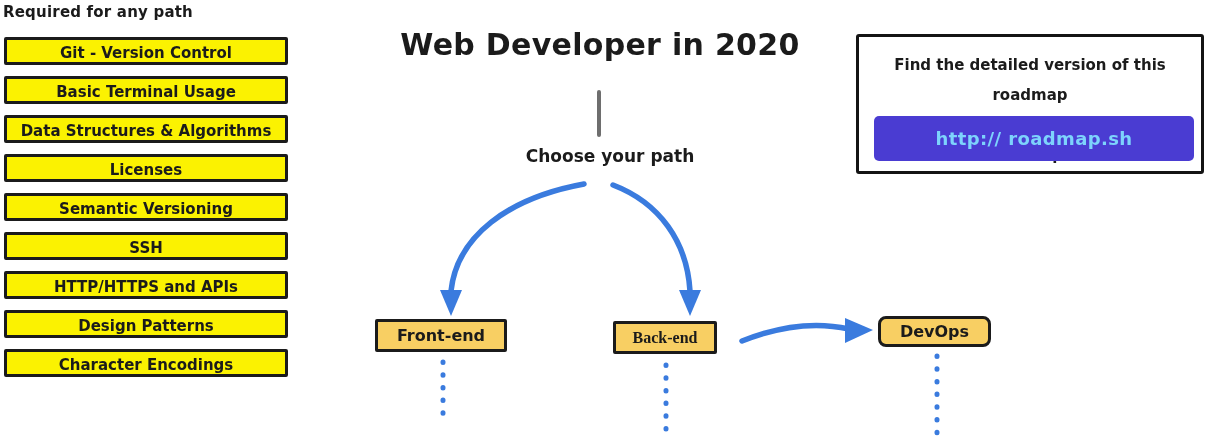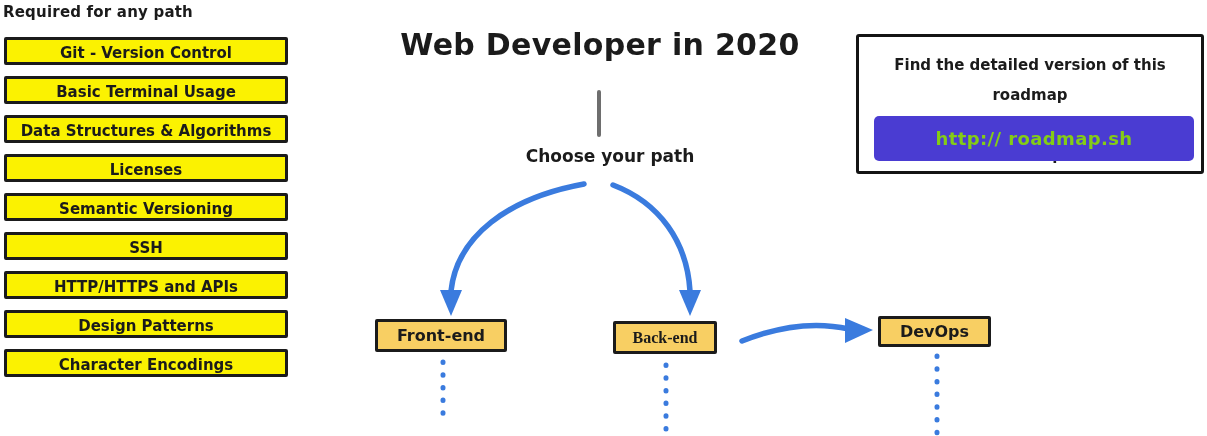--- a/index.html
+++ b/index.html
@@ -31,29 +31,29 @@
 
   .arrows{position:absolute;left:0;top:0;width:1207px;height:436px;pointer-events:none;}
   .arrow-path{fill:none;stroke:var(--arrow-blue);stroke-width:5.5;stroke-linecap:round;}
   .arrow-head{fill:var(--arrow-blue);stroke:none;}
   .dotted{fill:none;stroke:var(--arrow-blue);stroke-width:5;stroke-linecap:round;stroke-dasharray:0.5 12.2;}
 
   .path-box{position:absolute;background:var(--path-box);border:3px solid var(--ink);border-radius:2px;
             display:flex;align-items:center;justify-content:center;font-size:16px;font-weight:bold;cursor:pointer;}
   .path-frontend{left:375px;top:319px;width:132px;height:33px;}
   .path-backend{left:613px;top:321px;width:104px;height:33px;font-family:Liberation Serif, serif;}
-  .path-devops{left:878px;top:316px;width:113px;height:31px;}
+  .path-devops{left:878px;top:316px;width:113px;height:31px;border-radius:8px;}
 
   
   .info-box{position:absolute;left:856px;top:34px;width:348px;height:140px;background:#fff;
             border:3px solid #141414;border-radius:3px;}
   .info-text{margin:0 10px;text-align:center;font-size:15px;font-weight:bold;line-height:30px;}
   .info-text.first{margin-top:13px;}
   .info-button{position:absolute;left:15px;top:79px;width:320px;height:45px;border-radius:5px;
-               background:var(--button-purple);color:#84cc16;font-size:18px;font-weight:bold;
+               background:var(--button-purple);color:#7dd3fc;font-size:18px;font-weight:bold;
                display:flex;align-items:center;justify-content:center;cursor:pointer;letter-spacing:.4px;}
 </style>
 </head>
 <body>
 
 <div class="stage">
 
   <div class="left-heading">Required for any path</div>
 
   <div class="left-panel">

